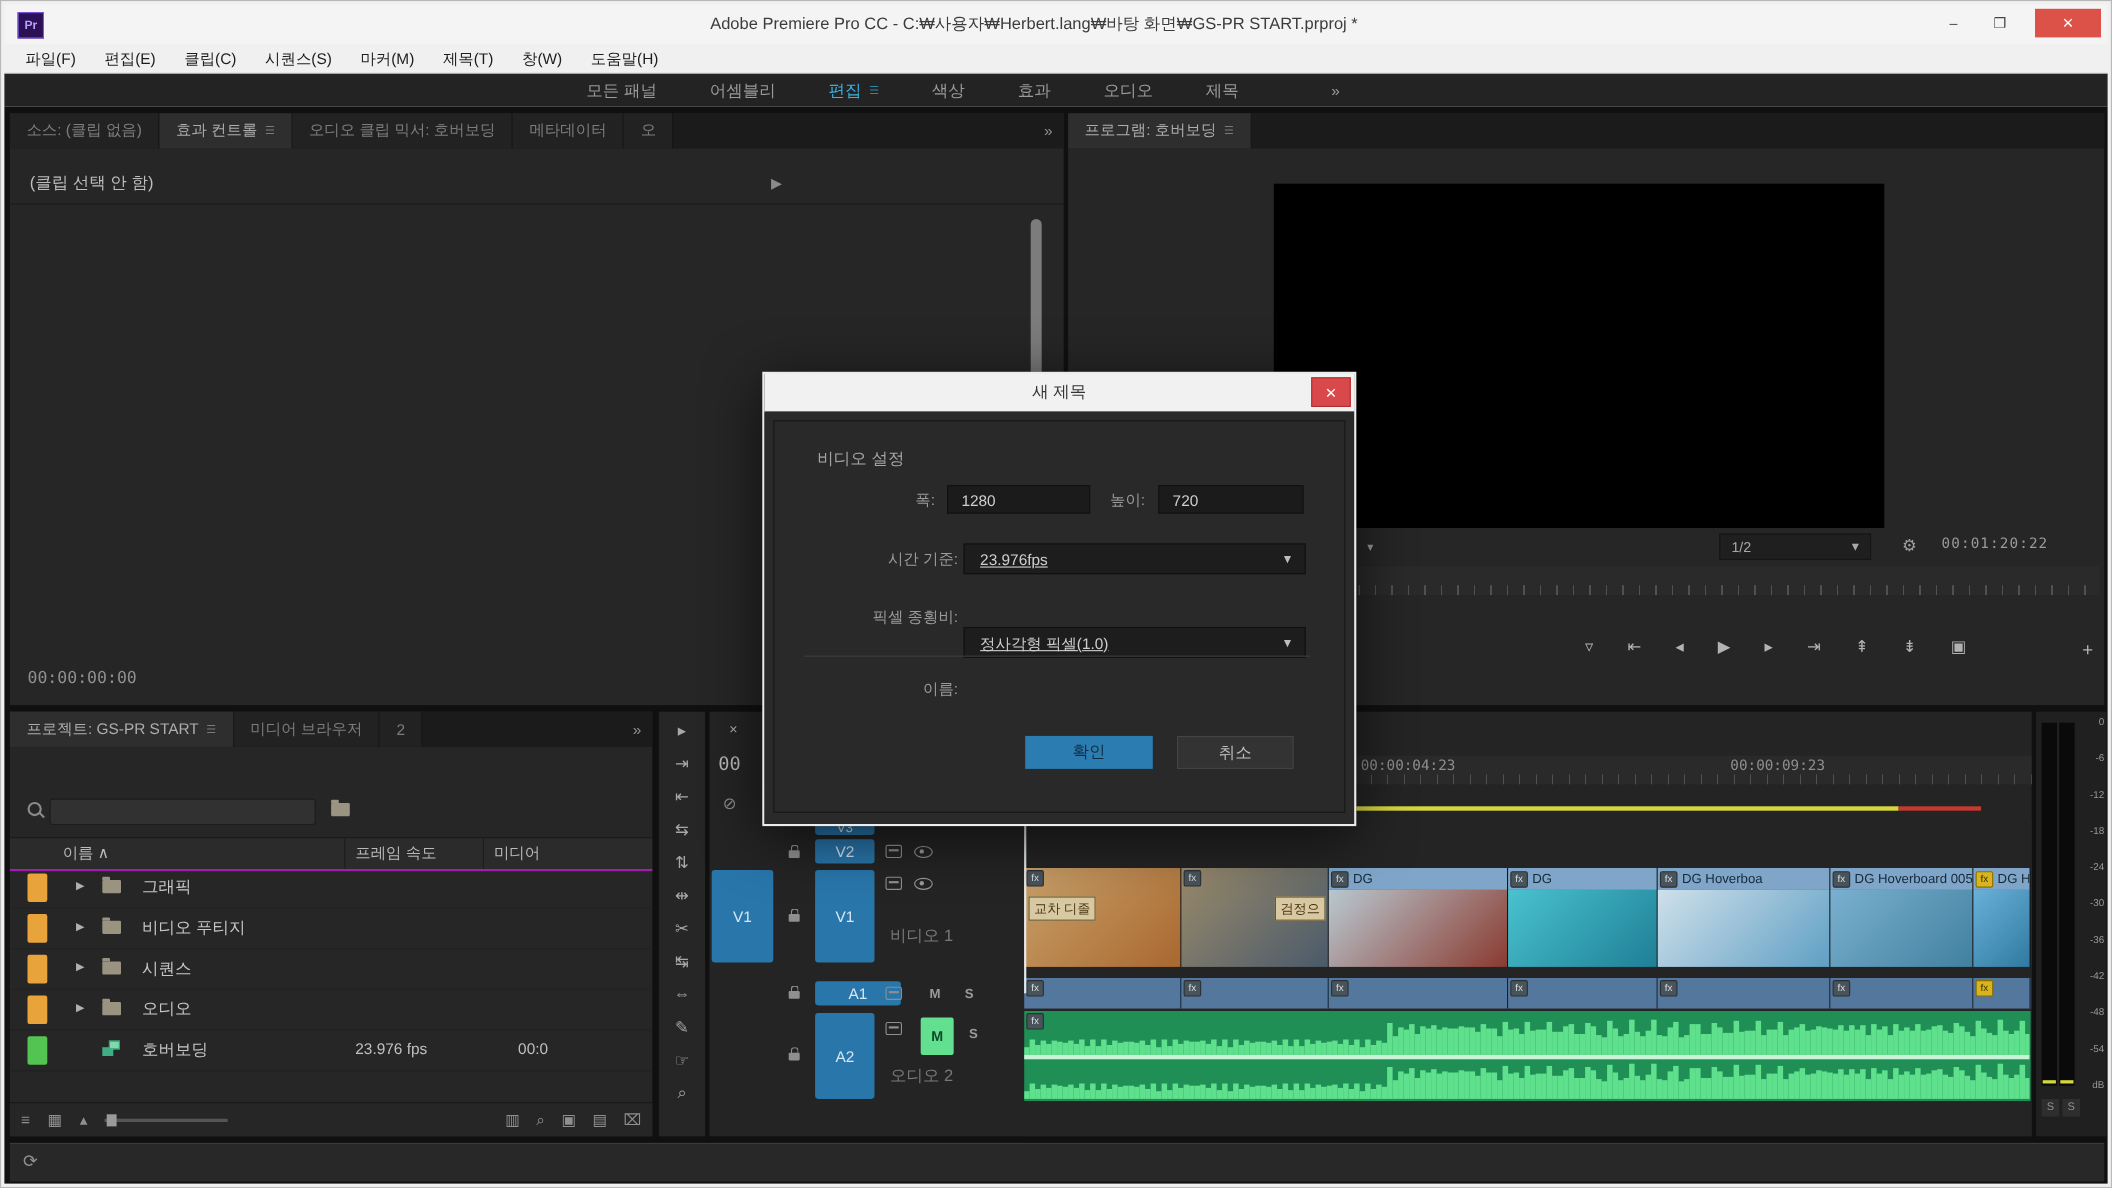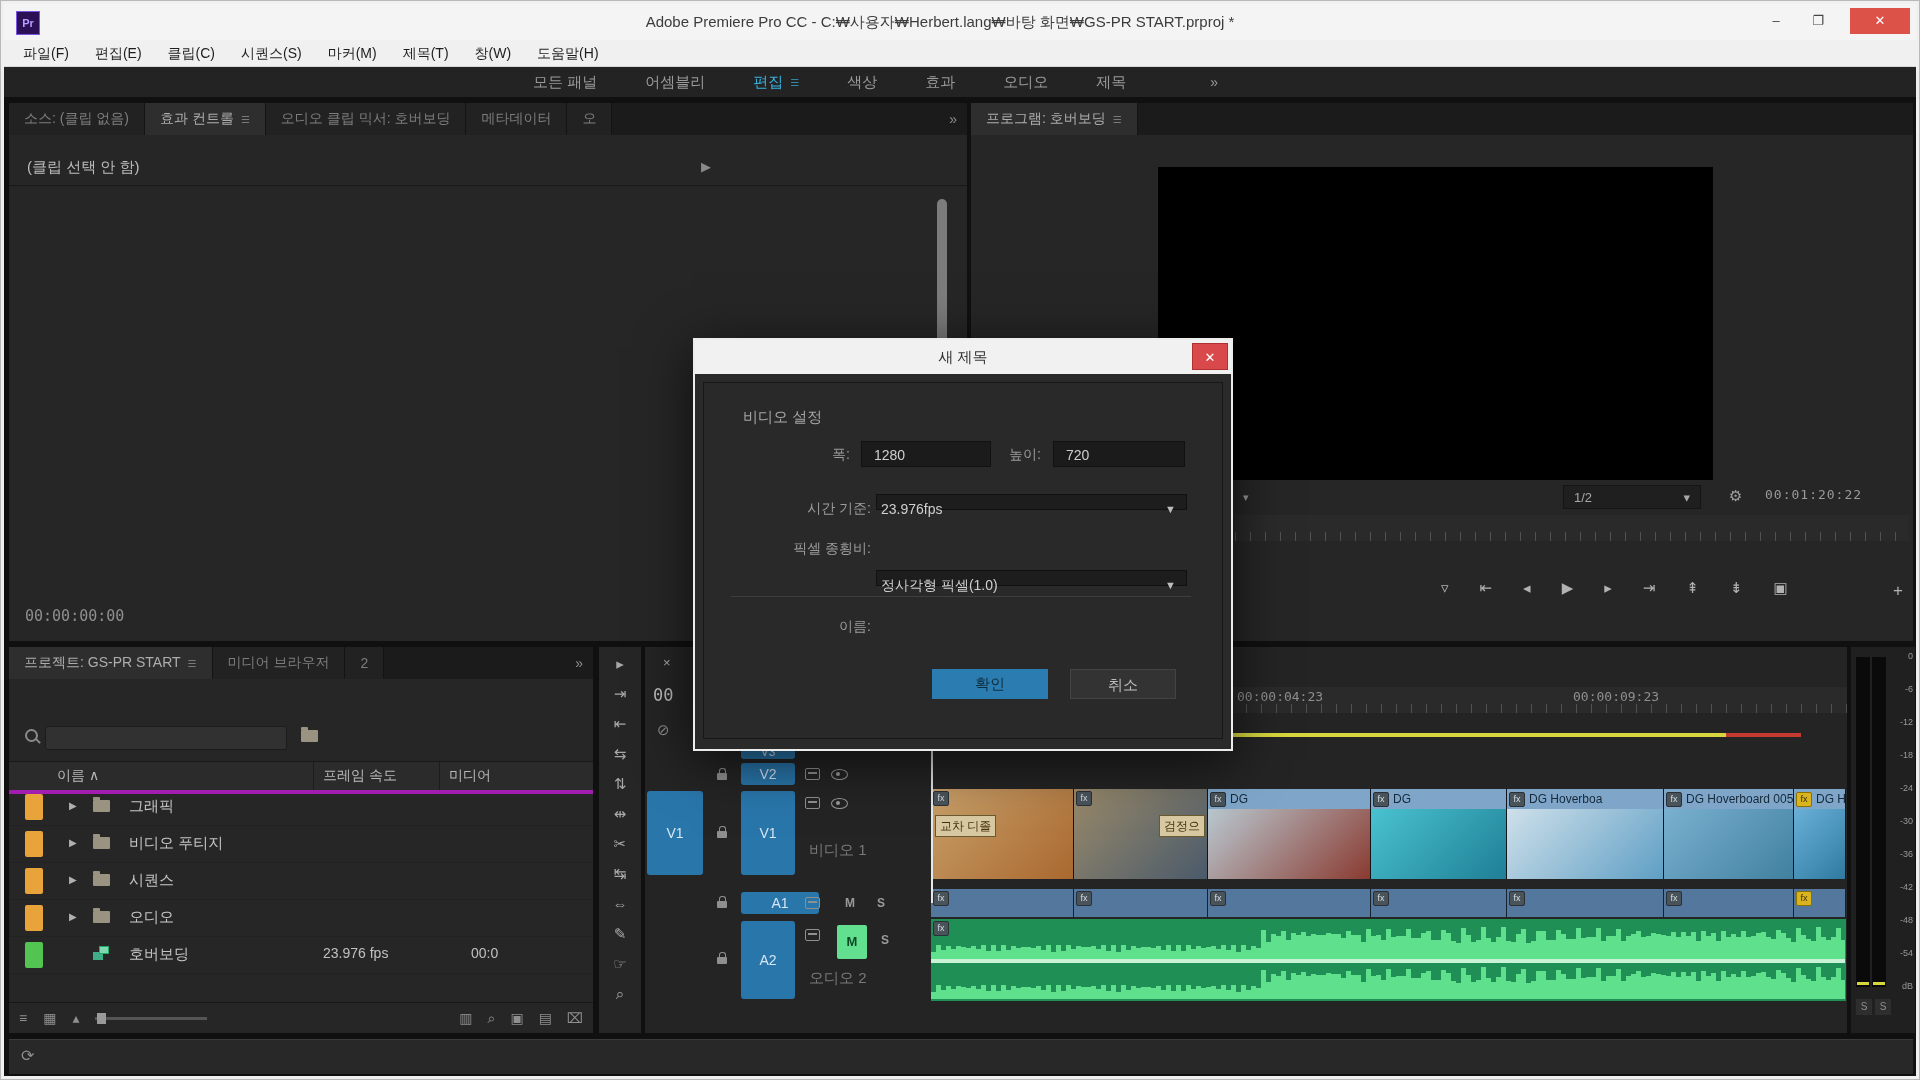--- a/index.html
+++ b/index.html
@@ -76,21 +76,21 @@
   .proj-foldic{position:absolute;left:16px;top:12px;}
   .proj-name{position:absolute;left:48px;top:9px;font-size:15px;color:#cccccc;}
   .proj-count{position:absolute;right:12px;top:9px;font-size:15px;color:#d2d2d2;}
   .proj-search{position:absolute;left:0;top:78px;right:0;height:28px;}
   .magic{position:absolute;left:16px;top:4px;width:9px;height:9px;border:2px solid #8a8a8a;border-radius:50%;}
   .magic::after{content:"";position:absolute;left:8px;top:9px;width:6px;height:2px;background:#8a8a8a;transform:rotate(45deg);}
   .searchbox{position:absolute;left:36px;top:1px;width:240px;height:22px;background:#313131;
              border:1px solid #1c1c1c;border-radius:3px;}
   .proj-foldic2{position:absolute;left:292px;top:5px;}
   .proj-colhead{position:absolute;left:0;top:114px;right:0;height:28px;background:#2b2b2b;
-                border-top:1px solid #191919;border-bottom:4px solid #a21caf;font-size:14px;color:#bababa;}
+                border-top:1px solid #191919;border-bottom:2px solid #a21caf;font-size:14px;color:#bababa;}
   .col-name{position:absolute;left:48px;top:5px;}
   .col-rate{position:absolute;left:314px;top:5px;}
   .col-media{position:absolute;left:440px;top:5px;}
   .colsep{position:absolute;top:0;bottom:0;width:1px;background:#1c1c1c;}
   .proj-rows{position:absolute;left:0;top:142px;right:0;}
   .prow{position:relative;height:36px;border-bottom:1px solid #222;}
   .chip{position:absolute;left:16px;top:5px;width:18px;height:26px;border-radius:2px;}
   .prow-caret{position:absolute;left:60px;top:11px;color:#b0b0b0;font-size:10px;}
   .prow-foldic{position:absolute;left:84px;top:11px;}
   .seqic{position:absolute;left:84px;top:9px;width:16px;height:15px;}
@@ -184,22 +184,22 @@
                   font-size:15px;color:#333;}
   .dlg-close{position:absolute;right:3px;top:3px;width:36px;height:27px;background:#d9484a;
              color:#fff;font-size:13px;font-weight:bold;text-align:center;line-height:27px;
              border:1px solid #b03030;box-sizing:border-box;}
   .dlg-body{position:absolute;left:0;top:34px;right:0;bottom:0;background:#2a2a2a;}
   .dlg-inner{position:absolute;left:8px;top:8px;right:8px;bottom:10px;border:1px solid #181818;background:#292929;}
   .dlg-section{position:absolute;left:48px;top:34px;font-size:15px;color:#a5a5a5;}
   .dlg-label{position:absolute;font-size:14px;color:#9c9c9c;text-align:right;line-height:28px;}
   .dlg-field{position:absolute;height:26px;background:#1b1b1b;border:1px solid #111;
              color:#cfcfcf;font-size:14px;line-height:26px;padding-left:12px;box-sizing:border-box;}
-  .dlg-dd{position:absolute;height:16px;background:#1d1d1d;border:1px solid #111;color:#cfcfcf;
-          font-size:14px;line-height:28px;padding-left:4px;box-sizing:border-box;}
+  .dlg-dd{position:absolute;height:28px;background:#1d1d1d;border:1px solid #111;color:#cfcfcf;
+          font-size:14px;line-height:28px;padding-left:14px;box-sizing:border-box;text-decoration:underline;}
   .dd-arrow{position:absolute;right:10px;top:0;color:#bdbdbd;font-size:11px;}
   .dlg-divider{position:absolute;left:36px;right:40px;top:222px;height:1px;background:#3e3e3e;}
   .dlg-input{position:absolute;left:181px;top:238px;width:300px;height:28px;background:#f2f2f2;
              border:2px solid #0c0c0c;color:#111;font-size:14px;line-height:24px;padding-left:8px;
              box-sizing:border-box;}
   .caret{display:inline-block;width:1px;height:15px;background:#111;vertical-align:-2px;margin-left:1px;}
   .dlg-btn{position:absolute;top:295px;height:30px;text-align:center;line-height:30px;font-size:15px;}
   .btn-ok{left:237px;width:116px;background:#2b7cb0;color:#0e2e42;}
   .btn-cancel{left:375px;width:106px;background:#333;color:#bdbdbd;border:1px solid #444;box-sizing:border-box;}
 </style>
@@ -937,21 +937,21 @@
       <div class="dlg-field" style="left:166px;top:67px;width:130px;">1280</div>
       <div class="dlg-label" style="left:280px;top:66px;width:66px;">높이:</div>
       <div class="dlg-field" style="left:358px;top:67px;width:132px;">720</div>
 
       <div class="dlg-label" style="left:40px;top:120px;width:136px;">시간 기준:</div>
       <div class="dlg-dd" style="left:181px;top:120px;width:311px;">
         <span>23.976fps</span>
         <span class="dd-arrow">▼</span>
       </div>
 
-      <div class="dlg-label" style="left:40px;top:160px;width:136px;">픽셀 종횡비:</div>
+      <div class="dlg-label" style="left:40px;top:172px;width:136px;">픽셀 종횡비:</div>
       <div class="dlg-dd" style="left:181px;top:172px;width:311px;margin-top:24px;">
         <span>정사각형 픽셀(1.0)</span>
         <span class="dd-arrow">▼</span>
       </div>
 
       <div class="dlg-divider"></div>
 
       <div class="dlg-label" style="left:40px;top:238px;width:136px;">이름:</div>
 
       <div class="dlg-btn btn-ok">확인</div>

